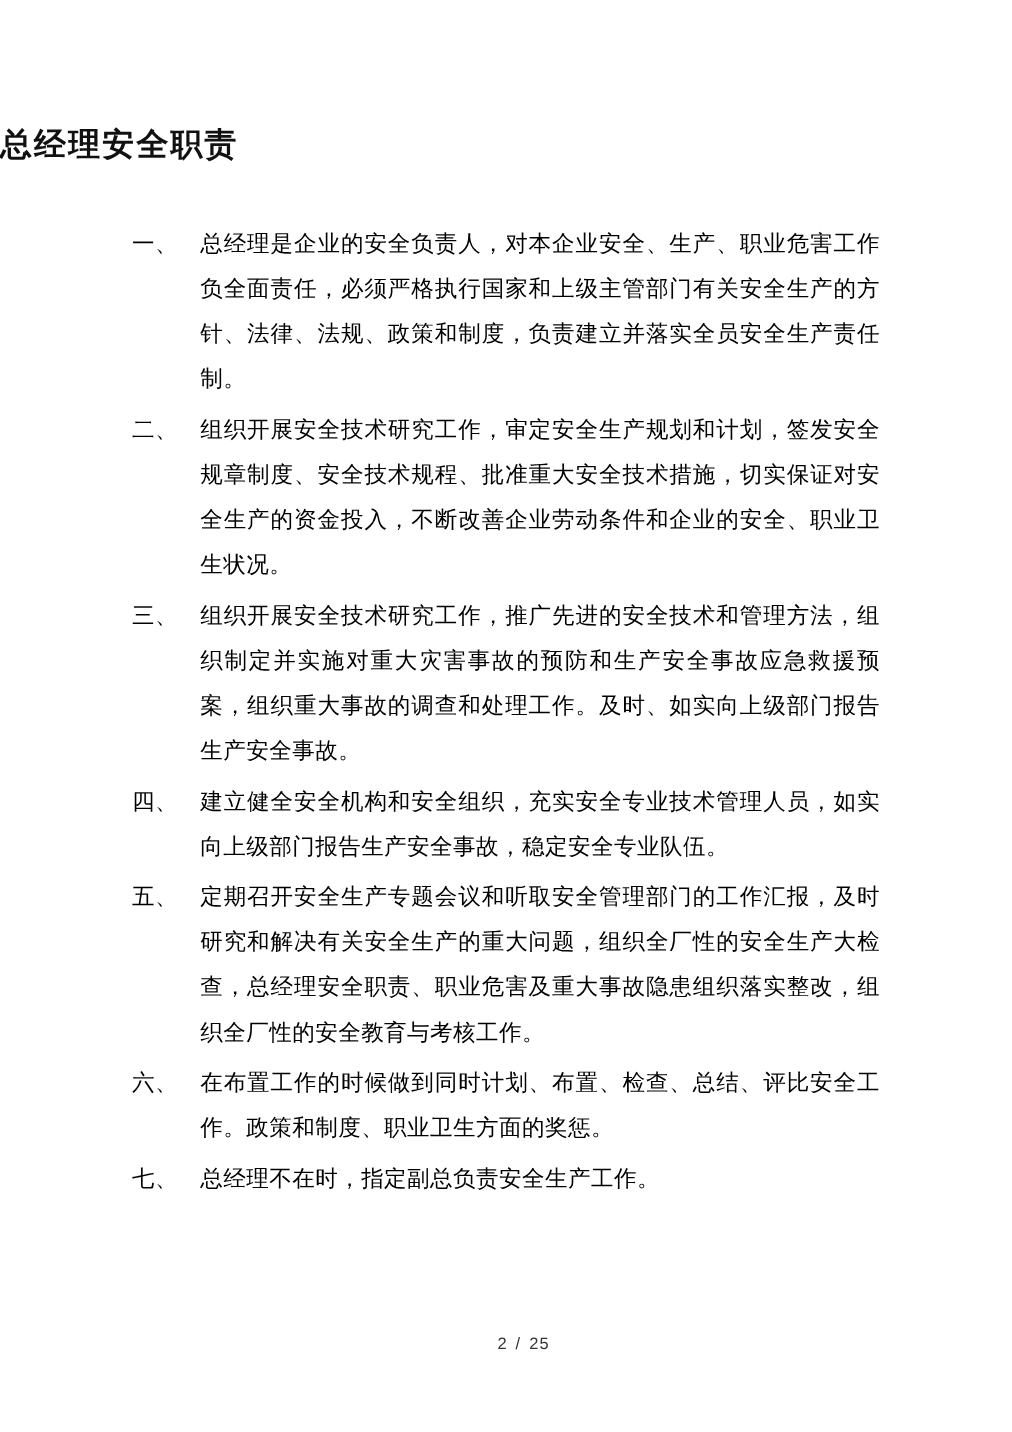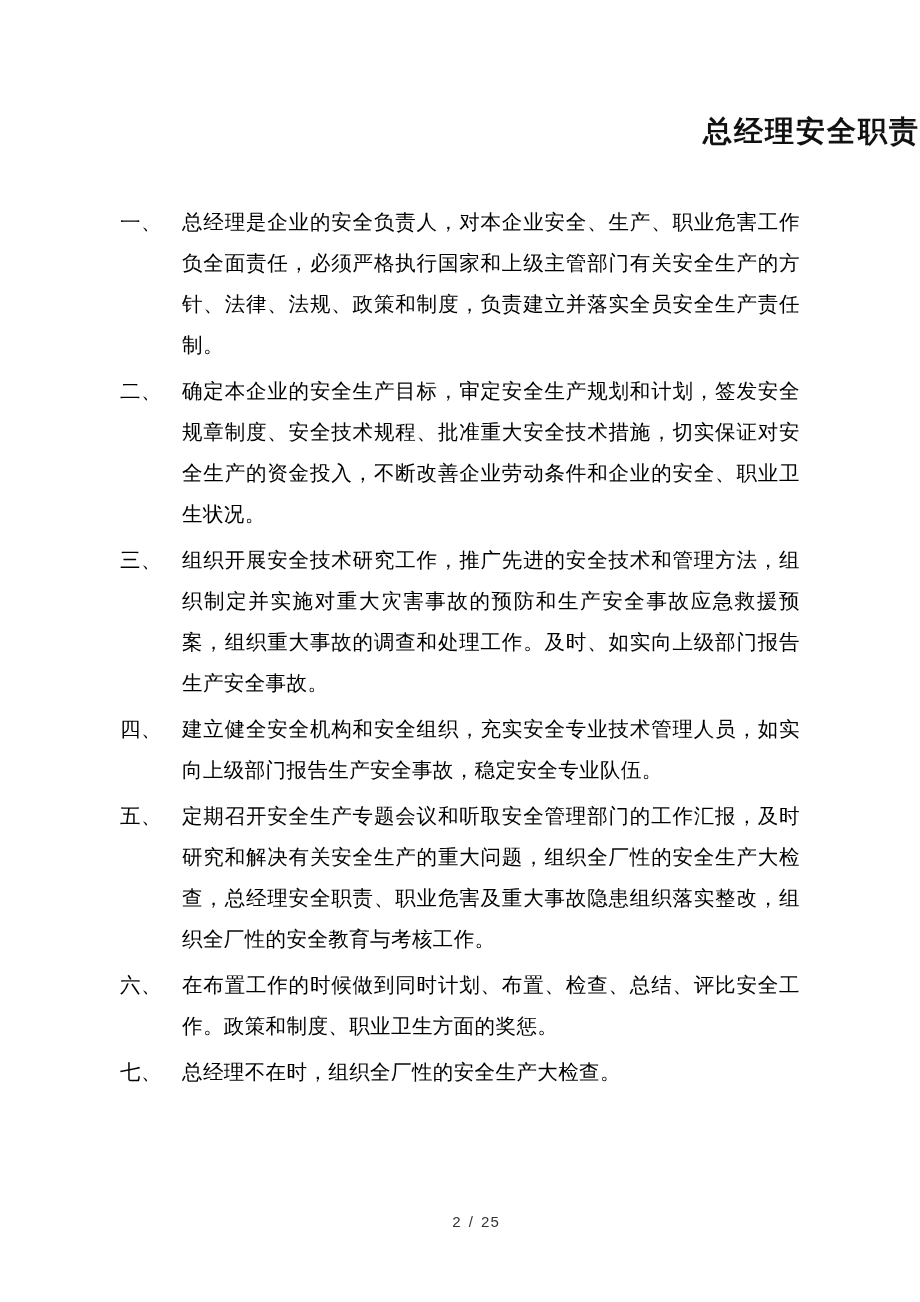--- a/index.html
+++ b/index.html
@@ -14,21 +14,21 @@
   .page {
     position: relative;
     width: 920px;
     height: 1302px;
     margin: 0 auto;
     background: #ffffff;
     overflow: hidden;
     box-sizing: border-box;
   }
   .doc-title {
-    text-align: right;
+    text-align: left;
     font-family: "Liberation Sans", "DejaVu Sans", sans-serif;
     font-weight: bold;
     font-size: 29px;
     letter-spacing: 2px;
     margin: 0;
     padding-top: 112px;
     color: #111;
   }
   .content {
     margin: 0 auto;
@@ -91,21 +91,21 @@
 
   <div class="content">
 
     <div class="clause">
       <span class="num">一、</span>
       <span class="text">总经理是企业的安全负责人，对本企业安全、生产、职业危害工作负全面责任，必须严格执行国家和上级主管部门有关安全生产的方针、法律、法规、政策和制度，负责建立并落实全员安全生产责任制。</span>
     </div>
 
     <div class="clause">
       <span class="num">二、</span>
-      <span class="text">确定本企业的安全生产目标，审定安全生产规划和计划，签发安全规章制度、安全技术规程、批准重大安全技术措施，切实保证对安全生产的资金投入，不断改善企业劳动条件和企业的安全、职业卫生状况。</span>
+      <span class="text">组织开展安全技术研究工作，审定安全生产规划和计划，签发安全规章制度、安全技术规程、批准重大安全技术措施，切实保证对安全生产的资金投入，不断改善企业劳动条件和企业的安全、职业卫生状况。</span>
     </div>
 
     <div class="clause">
       <span class="num">三、</span>
       <span class="text">组织开展安全技术研究工作，推广先进的安全技术和管理方法，组织制定并实施对重大灾害事故的预防和生产安全事故应急救援预案，组织重大事故的调查和处理工作。及时、如实向上级部门报告生产安全事故。</span>
     </div>
 
     <div class="clause">
       <span class="num">四、</span>
       <span class="text">建立健全安全机构和安全组织，充实安全专业技术管理人员，如实向上级部门报告生产安全事故，稳定安全专业队伍。</span>
@@ -116,21 +116,21 @@
       <span class="text">定期召开安全生产专题会议和听取安全管理部门的工作汇报，及时研究和解决有关安全生产的重大问题，组织全厂性的安全生产大检查，总经理安全职责、职业危害及重大事故隐患组织落实整改，组织全厂性的安全教育与考核工作。</span>
     </div>
 
     <div class="clause">
       <span class="num">六、</span>
       <span class="text">在布置工作的时候做到同时计划、布置、检查、总结、评比安全工作。政策和制度、职业卫生方面的奖惩。</span>
     </div>
 
     <div class="clause">
       <span class="num">七、</span>
-      <span class="text">总经理不在时，组织全厂性的安全生产大检查。</span>
+      <span class="text">总经理不在时，指定副总负责安全生产工作。</span>
     </div>
 
   </div>
 
 
   <div class="footer">
     <span>2</span>
     <span class="sep">/</span>
     <span>25</span>
   </div>

